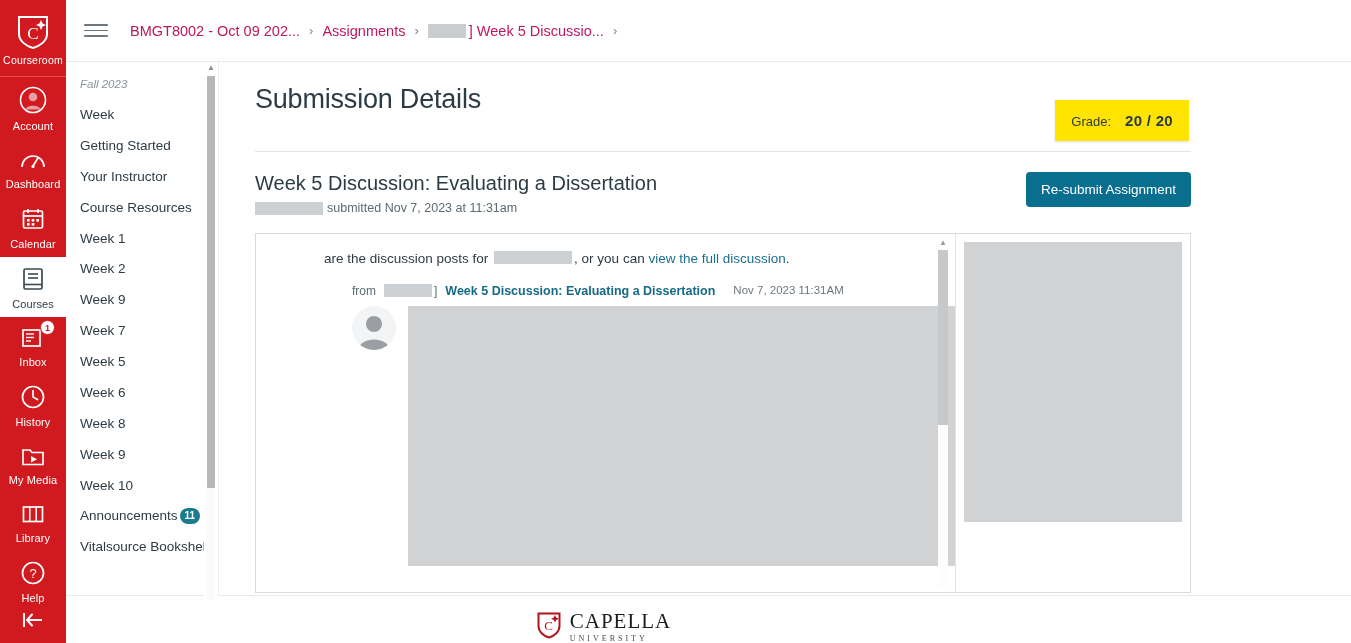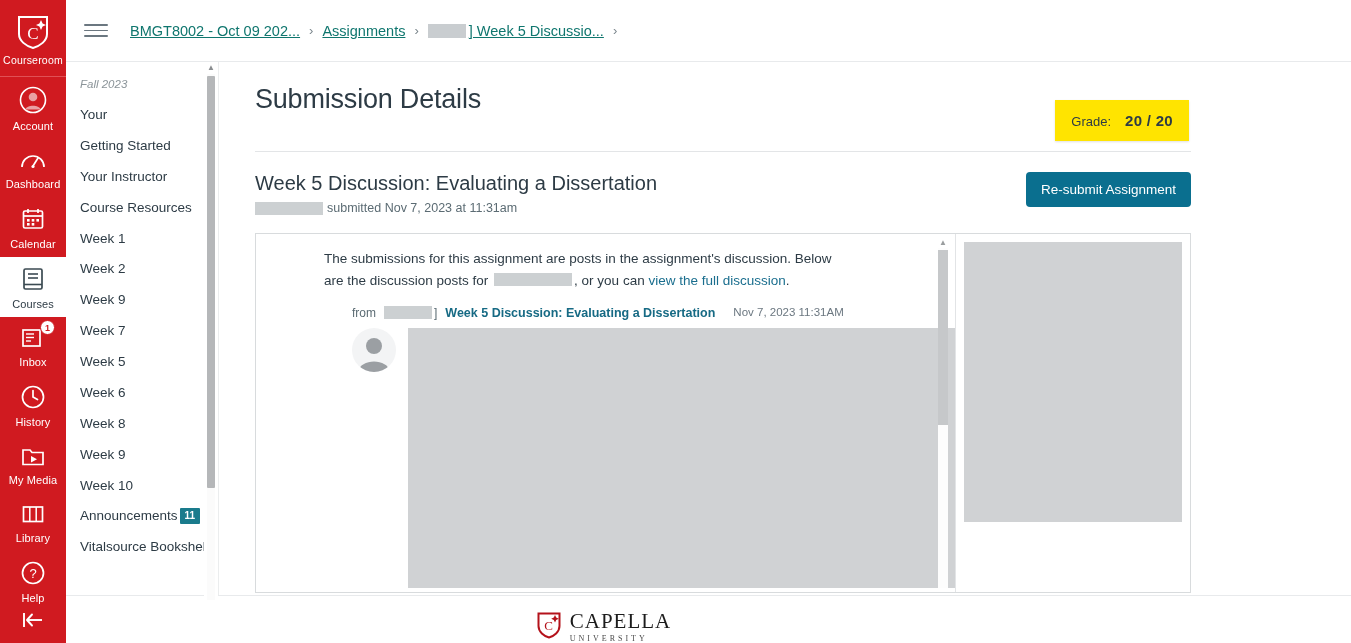--- a/index.html
+++ b/index.html
@@ -51,21 +51,21 @@
   .crumbbar {
     height: 62px; min-height: 62px;
     display: flex; align-items: center; gap: 0;
     padding: 0 18px; border-bottom: 1px solid #e8eaec; background:#fff;
   }
   .hamburger { width: 30px; height: 30px; display:flex; flex-direction:column; justify-content:center; gap:4px; cursor:pointer; margin-right: 16px;}
   .hamburger span { display:block; height:1.6px; background:#6b7780; border-radius:1px; }
   .hamburger span:nth-child(1){ width:24px; }
   .hamburger span:nth-child(2){ width:24px; }
   .hamburger span:nth-child(3){ width:24px; }
-  .crumb { font-size: 14.5px; color: #0f766e; cursor: pointer; white-space: nowrap; text-decoration: underline; }
+  .crumb { font-size: 14.5px; color: #be185d; cursor: pointer; white-space: nowrap; }
   .crumb.redacted-lead::before{
     content:""; display:inline-block; width:38px; height:14px;
     background:#c9cdd0; vertical-align:-2px; margin-right:3px;
   }
   .crumb-sep { color:#7b868c; font-size:13px; margin: 0 9px; }
 
   
   .bodyrow { flex: 1; display: flex; min-height: 0; }
 
   .coursenav {
@@ -74,21 +74,21 @@
     border-right: 0;
   }
   .term { font-size: 11.5px; color: #8b9499; font-style: italic; padding: 0 0 10px 14px; }
   .cn-item {
     display: block; padding: 7px 8px 7px 14px;
     font-size: 13.5px; color: #2d3b45; cursor: pointer; line-height: 1.25;
     text-decoration: none;
   }
   .cn-item .cn-badge {
     display: inline-block; min-width: 19px; height: 16px; padding: 0 5px;
-    margin-left: 2px; border-radius: 1px;
+    margin-left: 2px; border-radius: 8px;
     background: #1a7b8c; color: #fff; font-size: 10px; font-weight: bold;
     line-height: 16px; text-align: center; vertical-align: 1px;
   }
 
   
   .cn-scroll { position:absolute; top: 2px; right: 0px; width: 14px; height: 536px; background:#fff; }
   .cn-scroll .track { position:absolute; top:10px; left:3px; width:8px; height:526px; background:#fbfbfb; }
   .cn-scroll .thumb { position:absolute; top:12px; left:3px; width:8px; height:412px; background:#b5b7b9; border-radius:1px; }
   .cn-scroll .uparrow { position:absolute; top:0px; left:3px; width:8px; text-align:center; font-size:8px; color:#8a8d90; line-height:8px;}
 
@@ -314,21 +314,21 @@
       <span class="crumb-sep">›</span>
       <div class="crumb redacted-lead">] Week 5 Discussio...</div>
       <span class="crumb-sep">›</span>
     </div>
 
     <div class="bodyrow">
 
       <aside class="coursenav">
         <div class="term">Fall 2023</div>
 
-        <a class="cn-item">Your</a>
+        <a class="cn-item">Week</a>
         <a class="cn-item">Getting Started</a>
         <a class="cn-item">Your Instructor</a>
         <a class="cn-item">Course Resources</a>
         <a class="cn-item">Week 1</a>
         <a class="cn-item">Week 2</a>
         <a class="cn-item">Week 9</a>
         <a class="cn-item">Week 7</a>
         <a class="cn-item">Week 5</a>
         <a class="cn-item">Week 6</a>
         <a class="cn-item">Week 8</a>
@@ -364,21 +364,20 @@
                 <span>submitted Nov 7, 2023 at 11:31am</span>
               </div>
             </div>
             <button class="btn-resubmit">Re-submit Assignment</button>
           </div>
 
           <div class="preview">
 
             <div class="preview-left">
               <div class="prev-text">
-                <div>The submissions for this assignment are posts in the assignment's discussion. Below</div>
                 <div>
                   <span>are the discussion posts for</span>
                   <span class="redact" style="width:78px;vertical-align:-1px;margin:0 2px;"></span><span>, or you can</span>
                   <span class="link">view the full discussion</span><span>.</span>
                 </div>
               </div>
 
               <div class="post-head">
                 <span>from</span>
                 <span class="redact" style="width:48px;"></span>

